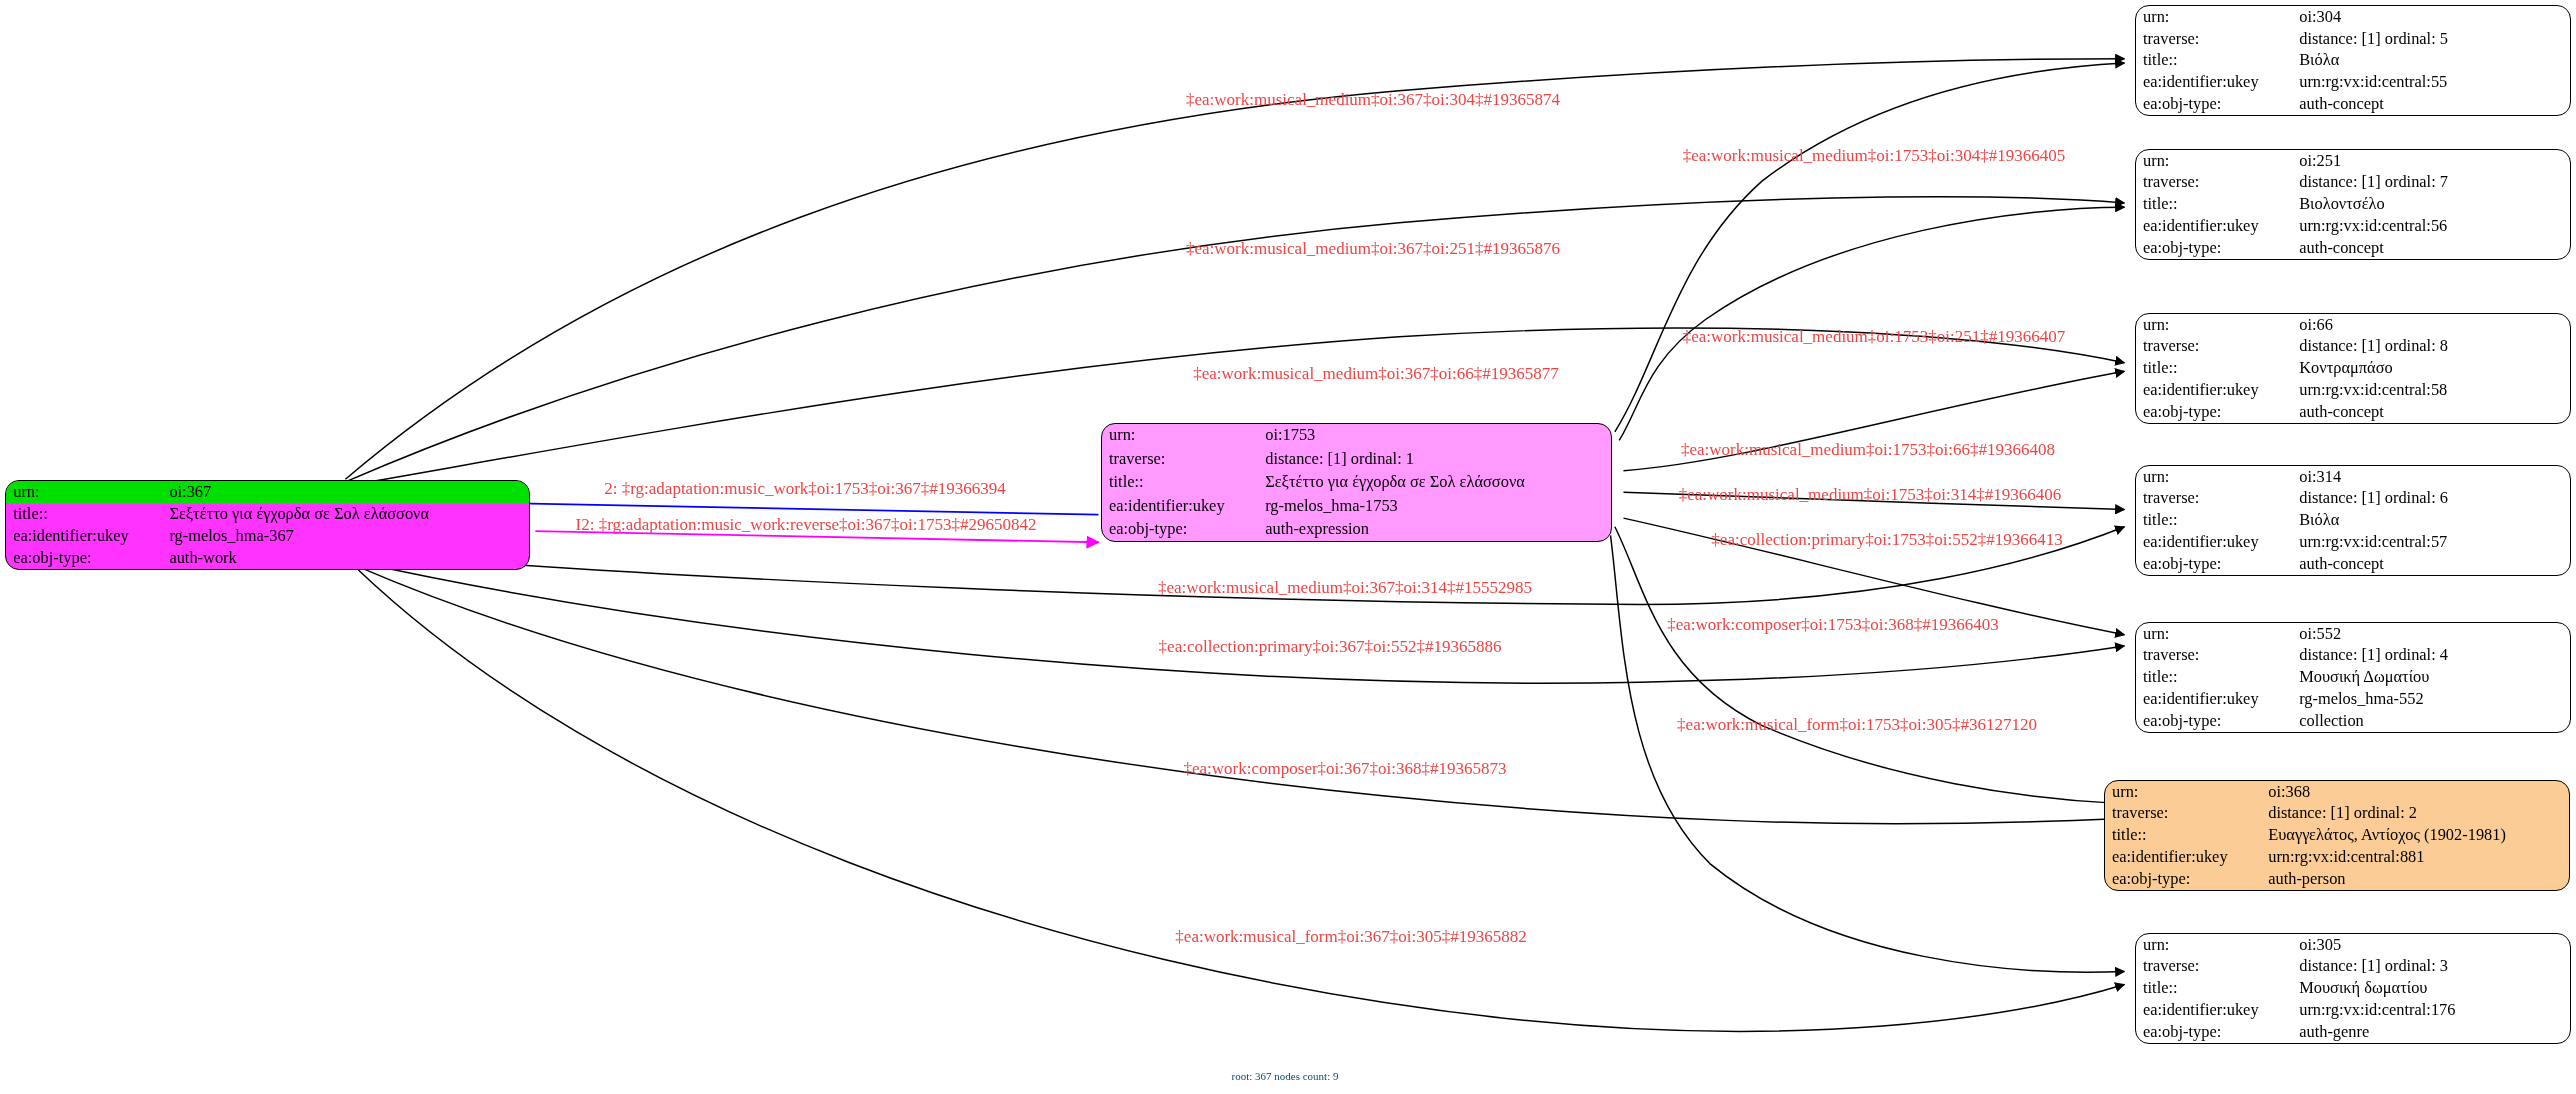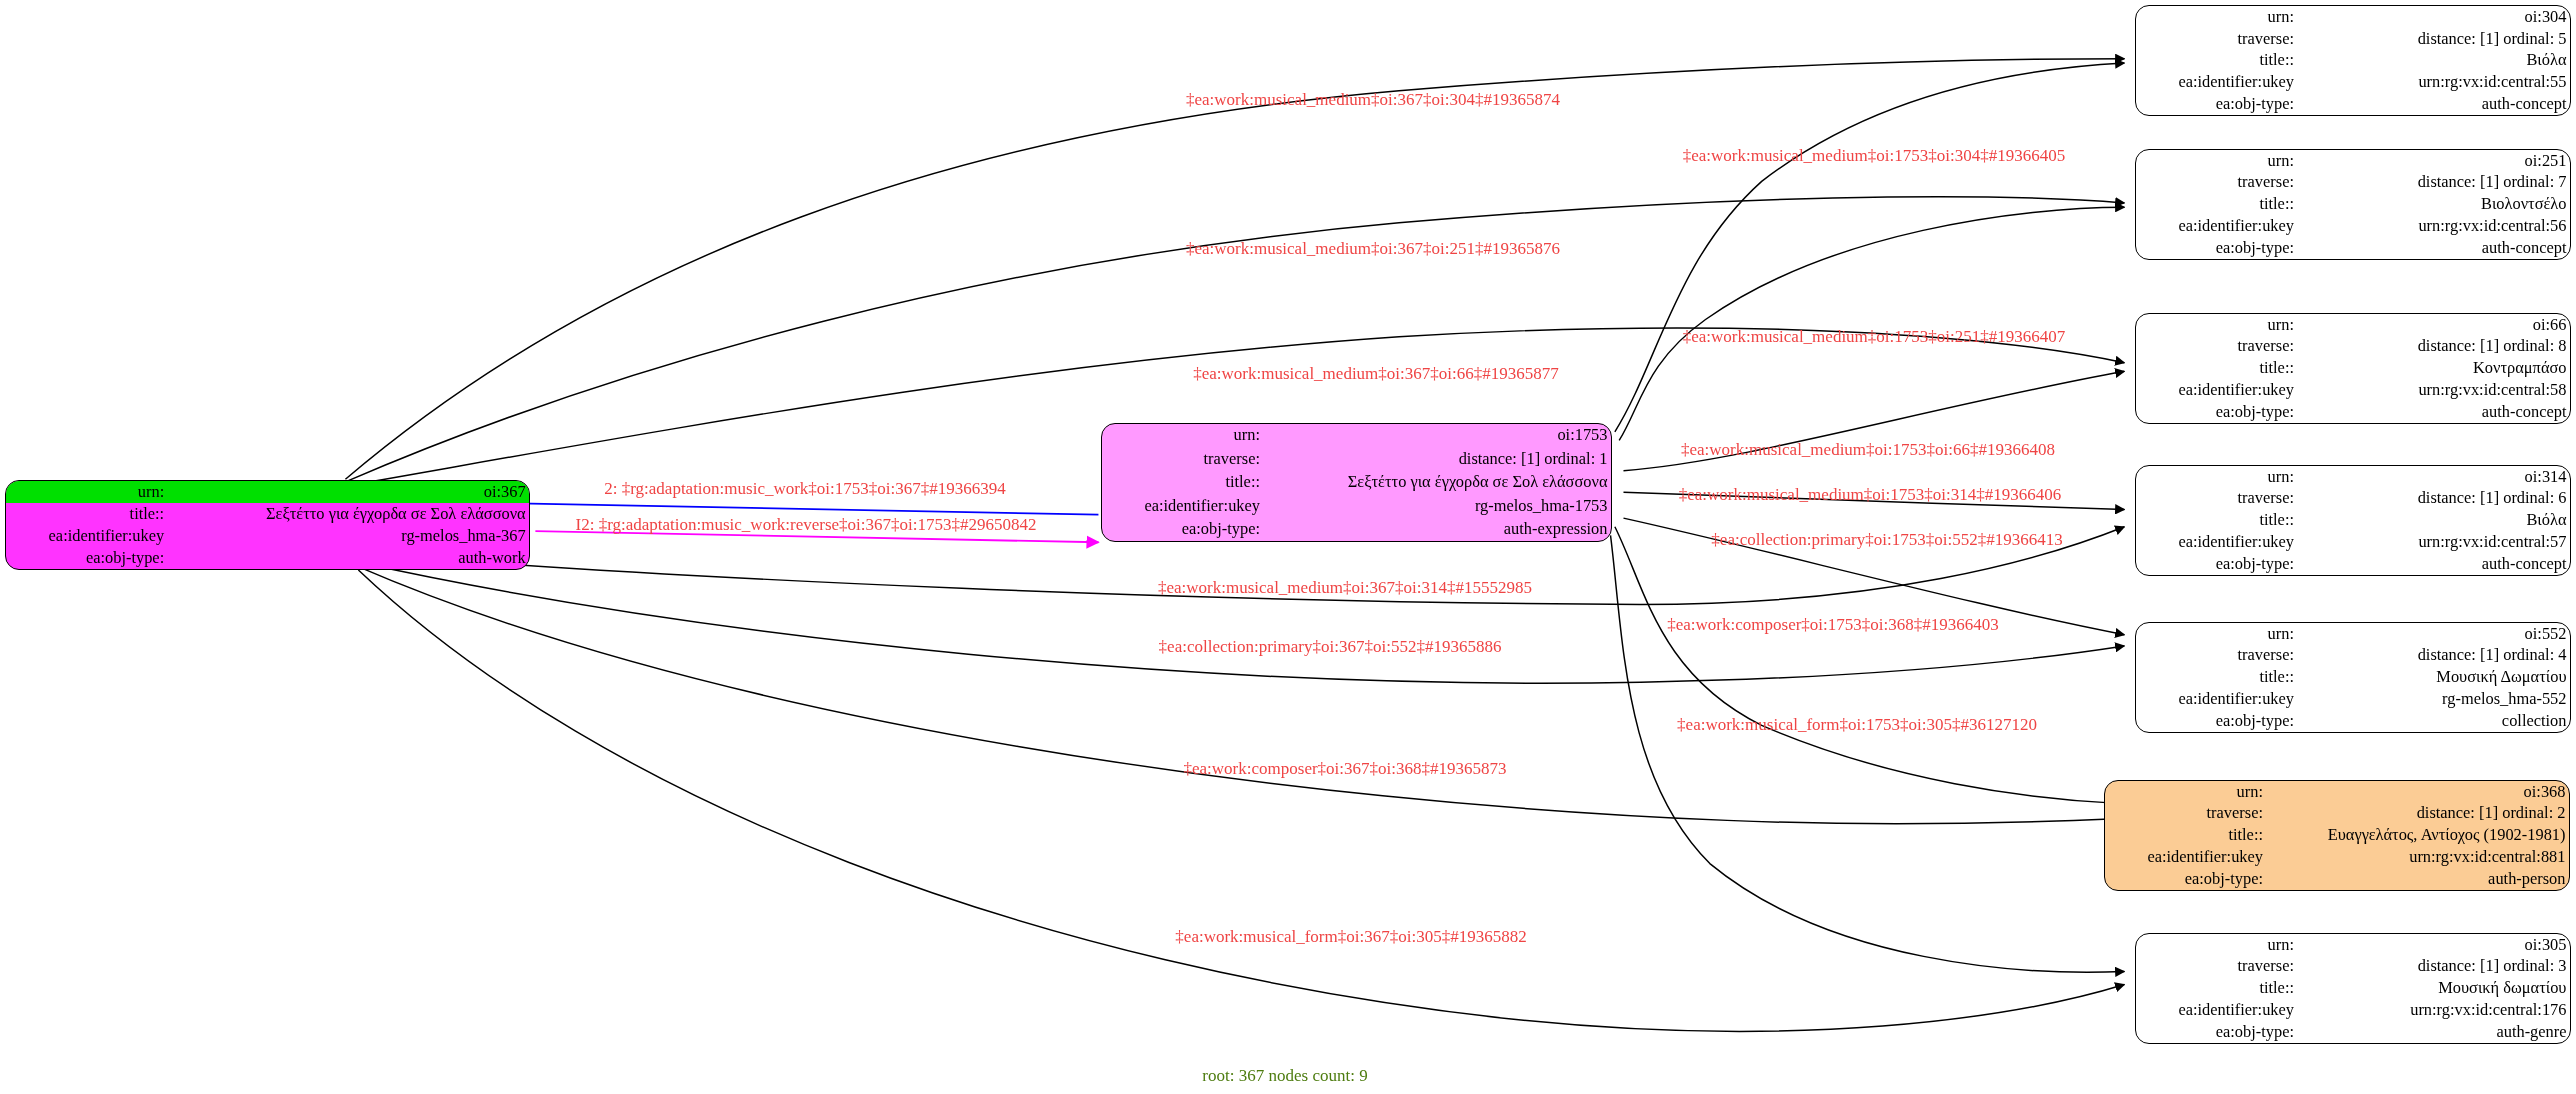--- a/index.html
+++ b/index.html
@@ -23,21 +23,20 @@
     height: 1095px;
     pointer-events: none;
   }
   .node {
     position: absolute;
     box-sizing: border-box;
     border: 1.4px solid #000000;
     border-radius: 14px;
     background: #ffffff;
     overflow: hidden;
-    text-align: right;
   }
   .node table {
     border-collapse: collapse;
     width: 100%;
     height: 100%;
   }
   .node td {
     font-size: 16.4px;
     line-height: 1.0;
     padding: 1.7px 3.5px 1.7px 7px;
@@ -57,22 +56,22 @@
   .edge-label {
     position: absolute;
     font-size: 17px;
     line-height: 1;
     color: #ef4444;
     white-space: nowrap;
     transform: translate(-50%, -50%);
   }
   #footer {
     position: absolute;
-    font-size: 17px;
-    color: #4d7c0f;
+    font-size: 11px;
+    color: #0c4a6e;
     white-space: nowrap;
     transform: translate(-50%, -50%);
     text-align: center;
   }
 </style>
 </head>
 <body>
 
 <div id="canvas">
 

